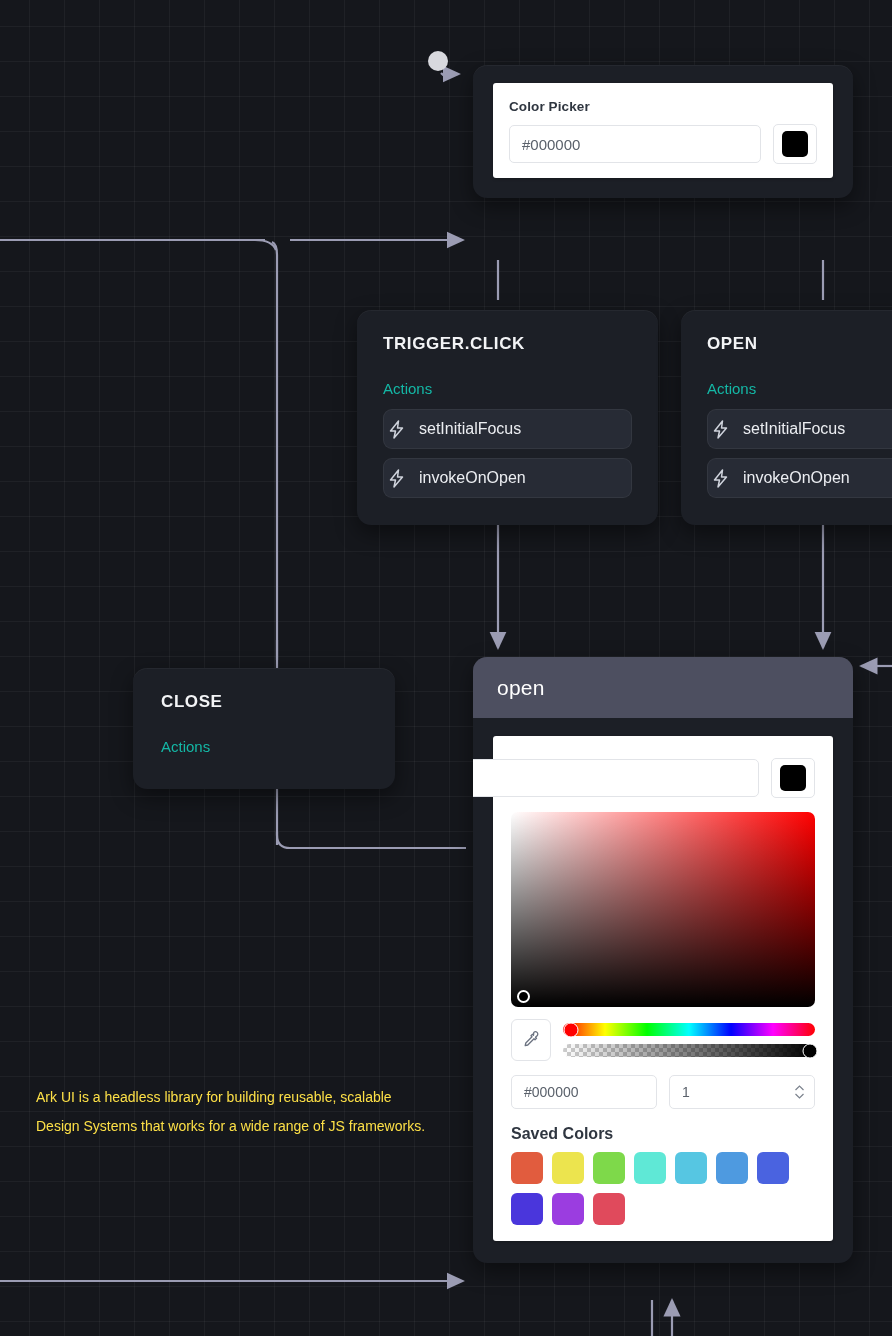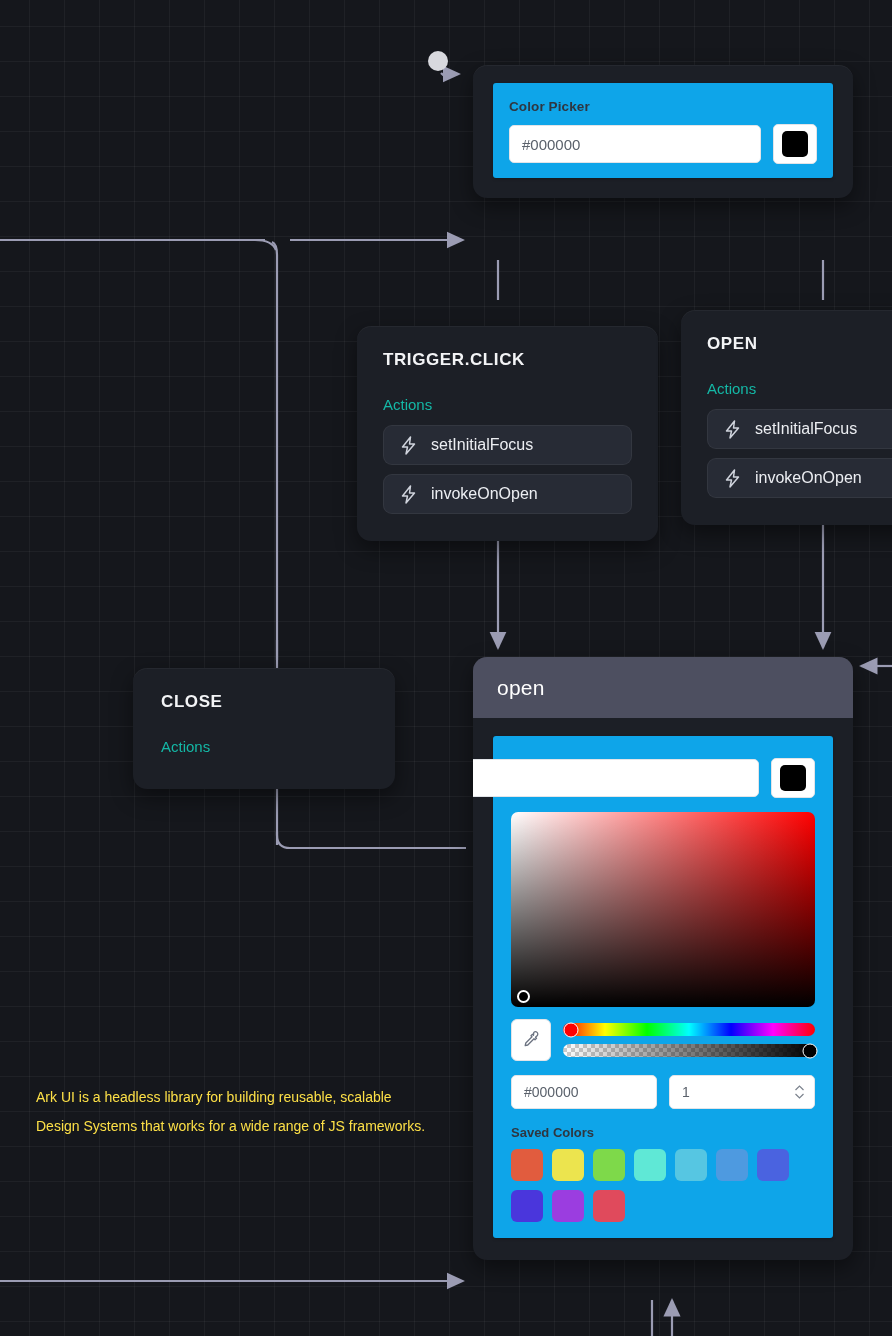--- a/index.html
+++ b/index.html
@@ -35,21 +35,21 @@
     color:#ffffff;
     font-size:21px;
     letter-spacing:.2px;
     padding:20px 24px;
     line-height:1;
   }
   .node-body{padding:18px 20px 20px 20px;}
 
   
   .cp-card{
-    background:#0ea5e9;
+    background:#ffffff;
     border-radius:3px;
     padding:16px 16px 14px 16px;
     box-shadow:0 1px 3px rgba(0,0,0,.25);
   }
   .cp-label{
     color:#2f3640;
     font-size:13.5px;
     font-weight:bold;
     margin-bottom:10px;
     letter-spacing:.1px;
@@ -82,21 +82,21 @@
   .evt-title{
     color:#f3f4f6;font-size:17px;font-weight:bold;letter-spacing:.6px;
     margin:0 0 26px 0;
   }
   .evt-sub{color:#14b8a6;font-size:15px;margin:0 0 12px 0;}
   .chip{
     display:flex;align-items:center;gap:14px;
     background:#272b35;
     border:1px solid rgba(255,255,255,.06);
     border-radius:9px;
-    padding:0 16px;
+    padding:0 4px;
     height:38px;
     margin-bottom:9px;
     color:#eceef2;
     font-size:16px;
     white-space:nowrap;
   }
   .chip.light{background:#3b3f4d;border-color:rgba(255,255,255,.09);}
   .bolt{flex:0 0 auto;display:block;}
 
   
@@ -131,21 +131,21 @@
   }
   .s-thumb{position:absolute;top:50%;width:15px;height:15px;border-radius:50%;
            transform:translate(-50%,-50%);border:1.5px solid #fff;box-sizing:border-box;}
   .fields{display:flex;gap:12px;margin-top:14px;}
   .fld{
     flex:1;height:34px;border:1px solid #e2e4e8;border-radius:5px;background:#fff;
     color:#5a616b;font-size:14px;display:flex;align-items:center;padding:0 12px;
     box-sizing:border-box;position:relative;
   }
   .stepper{position:absolute;right:10px;top:50%;transform:translateY(-50%);display:flex;flex-direction:column;gap:2px;}
-  .saved-label{color:#2f3640;font-size:13px;font-weight:bold;margin:16px 0 9px 0;}
+  .saved-label{color:#2f3640;font-size:16px;font-weight:bold;margin:16px 0 9px 0;}
   .swatches{display:flex;flex-wrap:wrap;gap:9px;max-width:292px;}
   .sw{width:32px;height:32px;border-radius:6px;}
 
   
   #desc{
     position:absolute;left:36px;top:1083px;width:400px;
     color:#fde047;font-size:14px;line-height:28.5px;
   }
   
   #start-dot{
@@ -207,21 +207,21 @@
       <div class="cp-row">
         <div class="cp-input">#000000</div>
         <div class="cp-swatch-btn">
           <div class="cp-swatch-inner" style="background: rgb(0, 0, 0);"></div>
         </div>
       </div>
     </div>
   </div>
 </div>
 
-<div class="node" id="node-trigger" style="left:357px;top:310px;width:301px;padding:24px 26px 18px 26px;box-sizing:border-box;margin-top:16px;">
+<div class="node" id="node-trigger" style="left:357px;top:310px;width:301px;padding:24px 26px 18px 26px;box-sizing:border-box;">
   <div class="evt-title">TRIGGER.CLICK</div>
   <div class="evt-sub">Actions</div>
   <div class="chip">
     <svg class="bolt" width="17" height="19" viewBox="0 0 17 19">
       <path d="M10.5,1 L2.5,11 L7.5,11 L6,18 L14.5,8 L9.5,8 Z" fill="none" stroke="#cfd3dc" stroke-width="1.5" stroke-linejoin="round"></path>
     </svg>
     <span>setInitialFocus</span>
   </div>
   <div class="chip">
     <svg class="bolt" width="17" height="19" viewBox="0 0 17 19">

